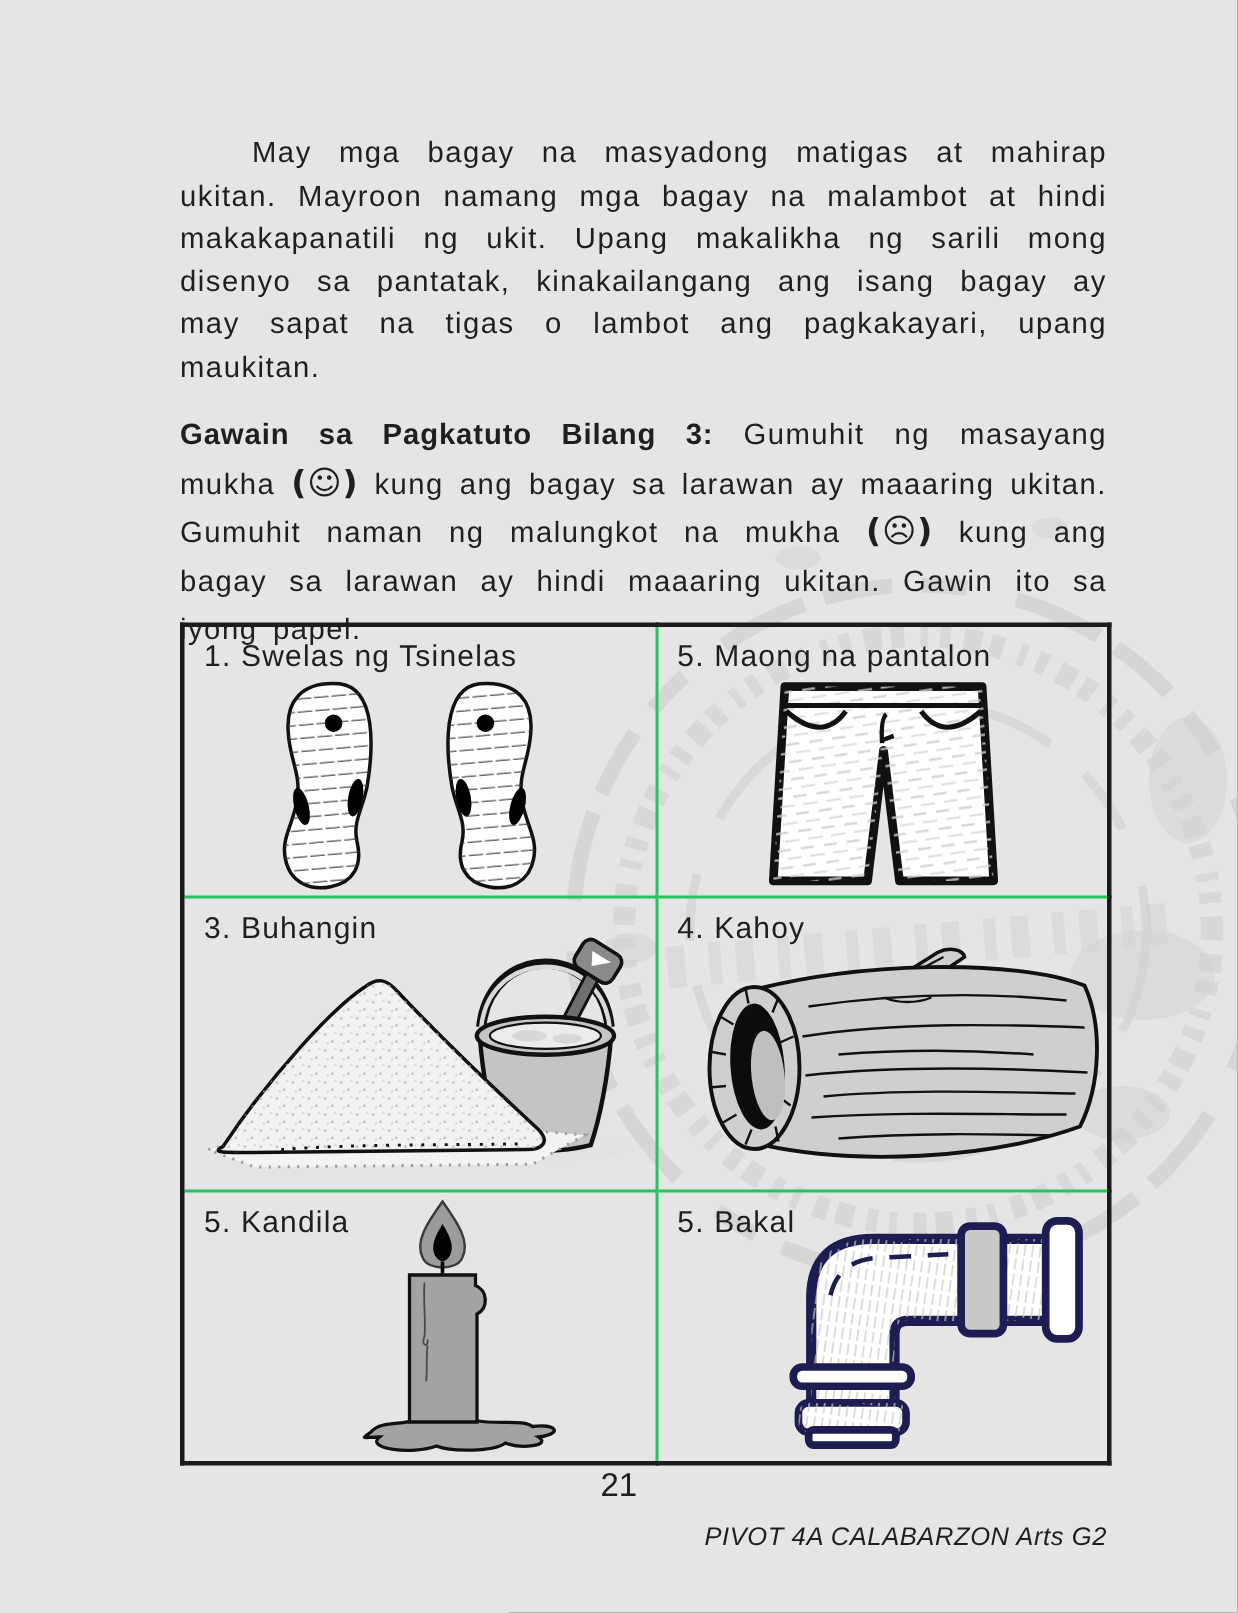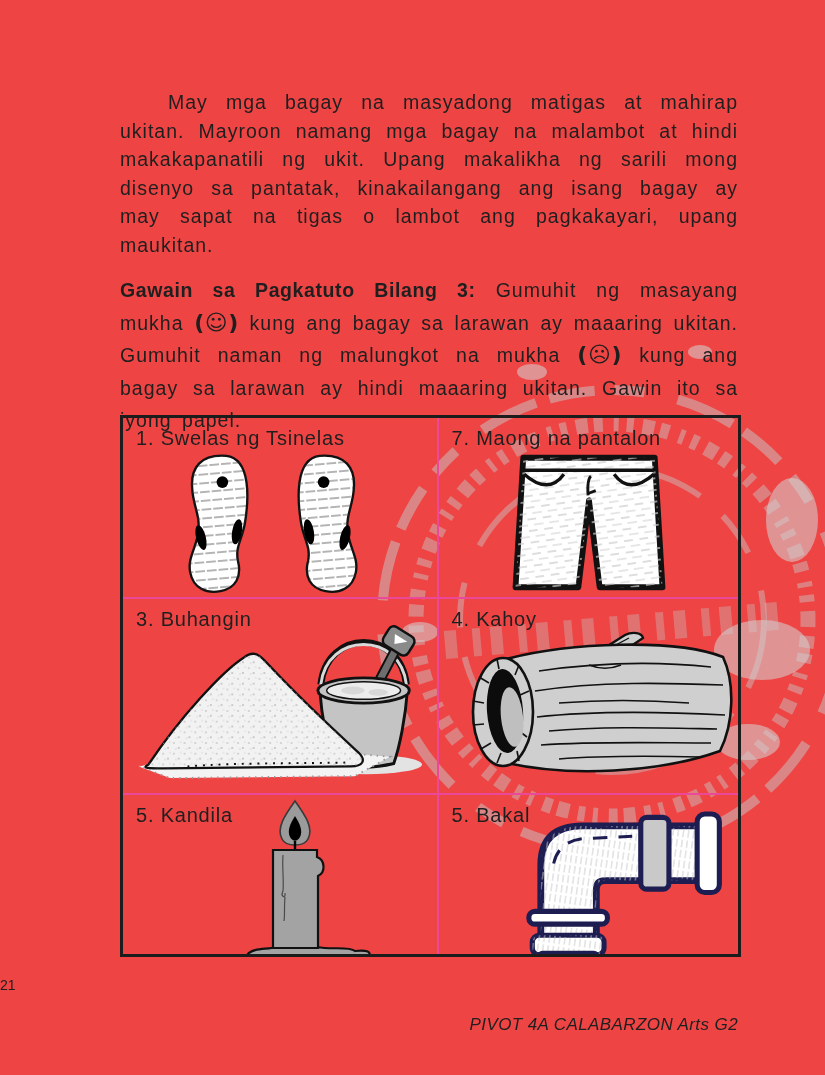--- a/index.html
+++ b/index.html
@@ -1,19 +1,19 @@
 <!DOCTYPE html>
 <html><head>
 <meta charset="utf-8">
 <style>
   html,body{margin:0;padding:0;background:#888;}
   .page{
     position:relative;
     width:825px;height:1075px;
-    background:#ef4444;
+    background:#e5e5e5;
     font-family:"Liberation Sans", sans-serif;
     color:#1f1f1f;
     overflow:hidden;
     margin:0 auto;
   }
   .watermark{position:absolute;left:0;top:0;z-index:0;pointer-events:none;}
   .content{position:absolute;left:120px;width:618px;z-index:1;}
   .intro{
     top:88px;
     font-size:19.5px;line-height:28.5px;
@@ -32,33 +32,33 @@
     font-family:"DejaVu Sans", sans-serif;
     font-weight:bold;font-size:22px;letter-spacing:0;
   }
   table.items{
     position:absolute;left:120px;top:415px;z-index:1;
     border-collapse:collapse;table-layout:fixed;
     width:618px;
     border:3px solid #1c1c1c;
   }
   table.items td{
-    border:2px solid #ec4899;
+    border:2px solid #22c55e;
     vertical-align:top;position:relative;
     padding:0;overflow:hidden;
   }
   .cell-label{
     position:relative;z-index:3;
     font-size:20px;letter-spacing:.8px;
     padding:9px 0 0 13px;
   }
   .illus{position:absolute;z-index:2;}
   .footer-pagenum{
     position:absolute;left:0;top:977px;width:825px;
-    font-size:14px;z-index:1;
+    text-align:center;font-size:22px;z-index:1;
   }
   .footer-book{
     position:absolute;right:87px;top:979px;
     font-style:italic;font-size:17px;letter-spacing:.4px;z-index:1;margin-top:36px;
   }
 </style>
 </head>
 <body>
 
 <div class="page">
@@ -127,21 +127,21 @@
             <circle cx="88" cy="33" r="6"></circle>
             <ellipse cx="66" cy="90" rx="5" ry="13" transform="rotate(-14 66 90)"></ellipse>
             <ellipse cx="103" cy="84" rx="5" ry="13" transform="rotate(10 103 84)"></ellipse>
             <circle cx="192" cy="33" r="6"></circle>
             <ellipse cx="214" cy="90" rx="5" ry="13" transform="rotate(14 214 90)"></ellipse>
             <ellipse cx="177" cy="84" rx="5" ry="13" transform="rotate(-10 177 84)"></ellipse>
           </g>
         </svg>
       </td>
       <td>
-        <div class="cell-label">7. Maong na pantalon</div>
+        <div class="cell-label">5. Maong na pantalon</div>
         <svg class="illus" style="left:50px;top:32px" width="200" height="145" viewBox="0 0 180 150">
           <path d="M 22,8 L 158,8 L 166,142 L 101,142 L 90,52 L 79,142 L 14,142 Z" fill="#fff" stroke="#111" stroke-width="6" stroke-linejoin="round"></path>
           <path d="M 22,8 L 158,8 L 166,142 L 101,142 L 90,52 L 79,142 L 14,142 Z" fill="url(#denim)" opacity="0.85"></path>
           <g fill="none" stroke="#111">
             <path d="M 23,21 L 157,21" stroke-width="3.5"></path>
             <path d="M 23,25 Q 48,47 64,25" stroke-width="3.5"></path>
             <path d="M 157,25 Q 132,47 116,25" stroke-width="3.5"></path>
             <path d="M 92,27 q -4,3 -3,20" stroke-width="3"></path>
             <path d="M 89,45 l 8,-3" stroke-width="3"></path>
           </g>
@@ -206,21 +206,21 @@
             <path d="M 120,78 C 170,74 210,75 250,78"></path>
             <path d="M 98,92 C 160,85 230,87 286,90"></path>
             <path d="M 110,106 C 165,101 225,103 278,104"></path>
             <path d="M 102,120 C 160,116 220,118 272,118"></path>
             <path d="M 120,134 C 170,130 220,131 262,132"></path>
             <path d="M 150,40 C 160,44 172,44 182,40"></path>
           </g>
         </svg>
       </td>
     </tr>
-    <tr style="height:162px">
+    <tr style="height:182px">
       <td>
         <div class="cell-label">5. Kandila</div>
         <svg class="illus" style="left:72px;top:2px" width="200" height="176" viewBox="0 0 200 176">
           <path d="M 100,4 C 110,18 119,31 113,42 C 109,50 91,50 87,42 C 81,31 90,18 100,4 Z" fill="#9b9b9b" stroke="#3a3a3a" stroke-width="1.6"></path>
           <path d="M 100,19 C 105,27 108,34 105,40 C 102,45 98,45 95,40 C 92,34 95,27 100,19 Z" fill="#000"></path>
           <line x1="100" y1="44" x2="100" y2="53" stroke="#000" stroke-width="2.4"></line>
           <path d="M 52,158 C 58,150 74,153 80,150 L 122,150 C 136,153 154,149 160,154 C 177,152 180,159 164,161 C 173,167 152,169 142,165 C 134,171 106,171 96,167 C 80,173 48,169 58,161 C 47,161 45,163 52,158 Z" fill="#a3a3a3" stroke="#111" stroke-width="2.2"></path>
           <path d="M 78,53 L 122,53 L 122,60 C 130,63 131,75 123,79 L 123,151 L 78,151 Z" fill="#a3a3a3" stroke="#111" stroke-width="2.2"></path>
           <g fill="none" stroke="#4a4a4a" stroke-width="1.2">
             <path d="M 88,58 C 87,72 89,82 88,94 c -3,6 3,8 2,2"></path>

